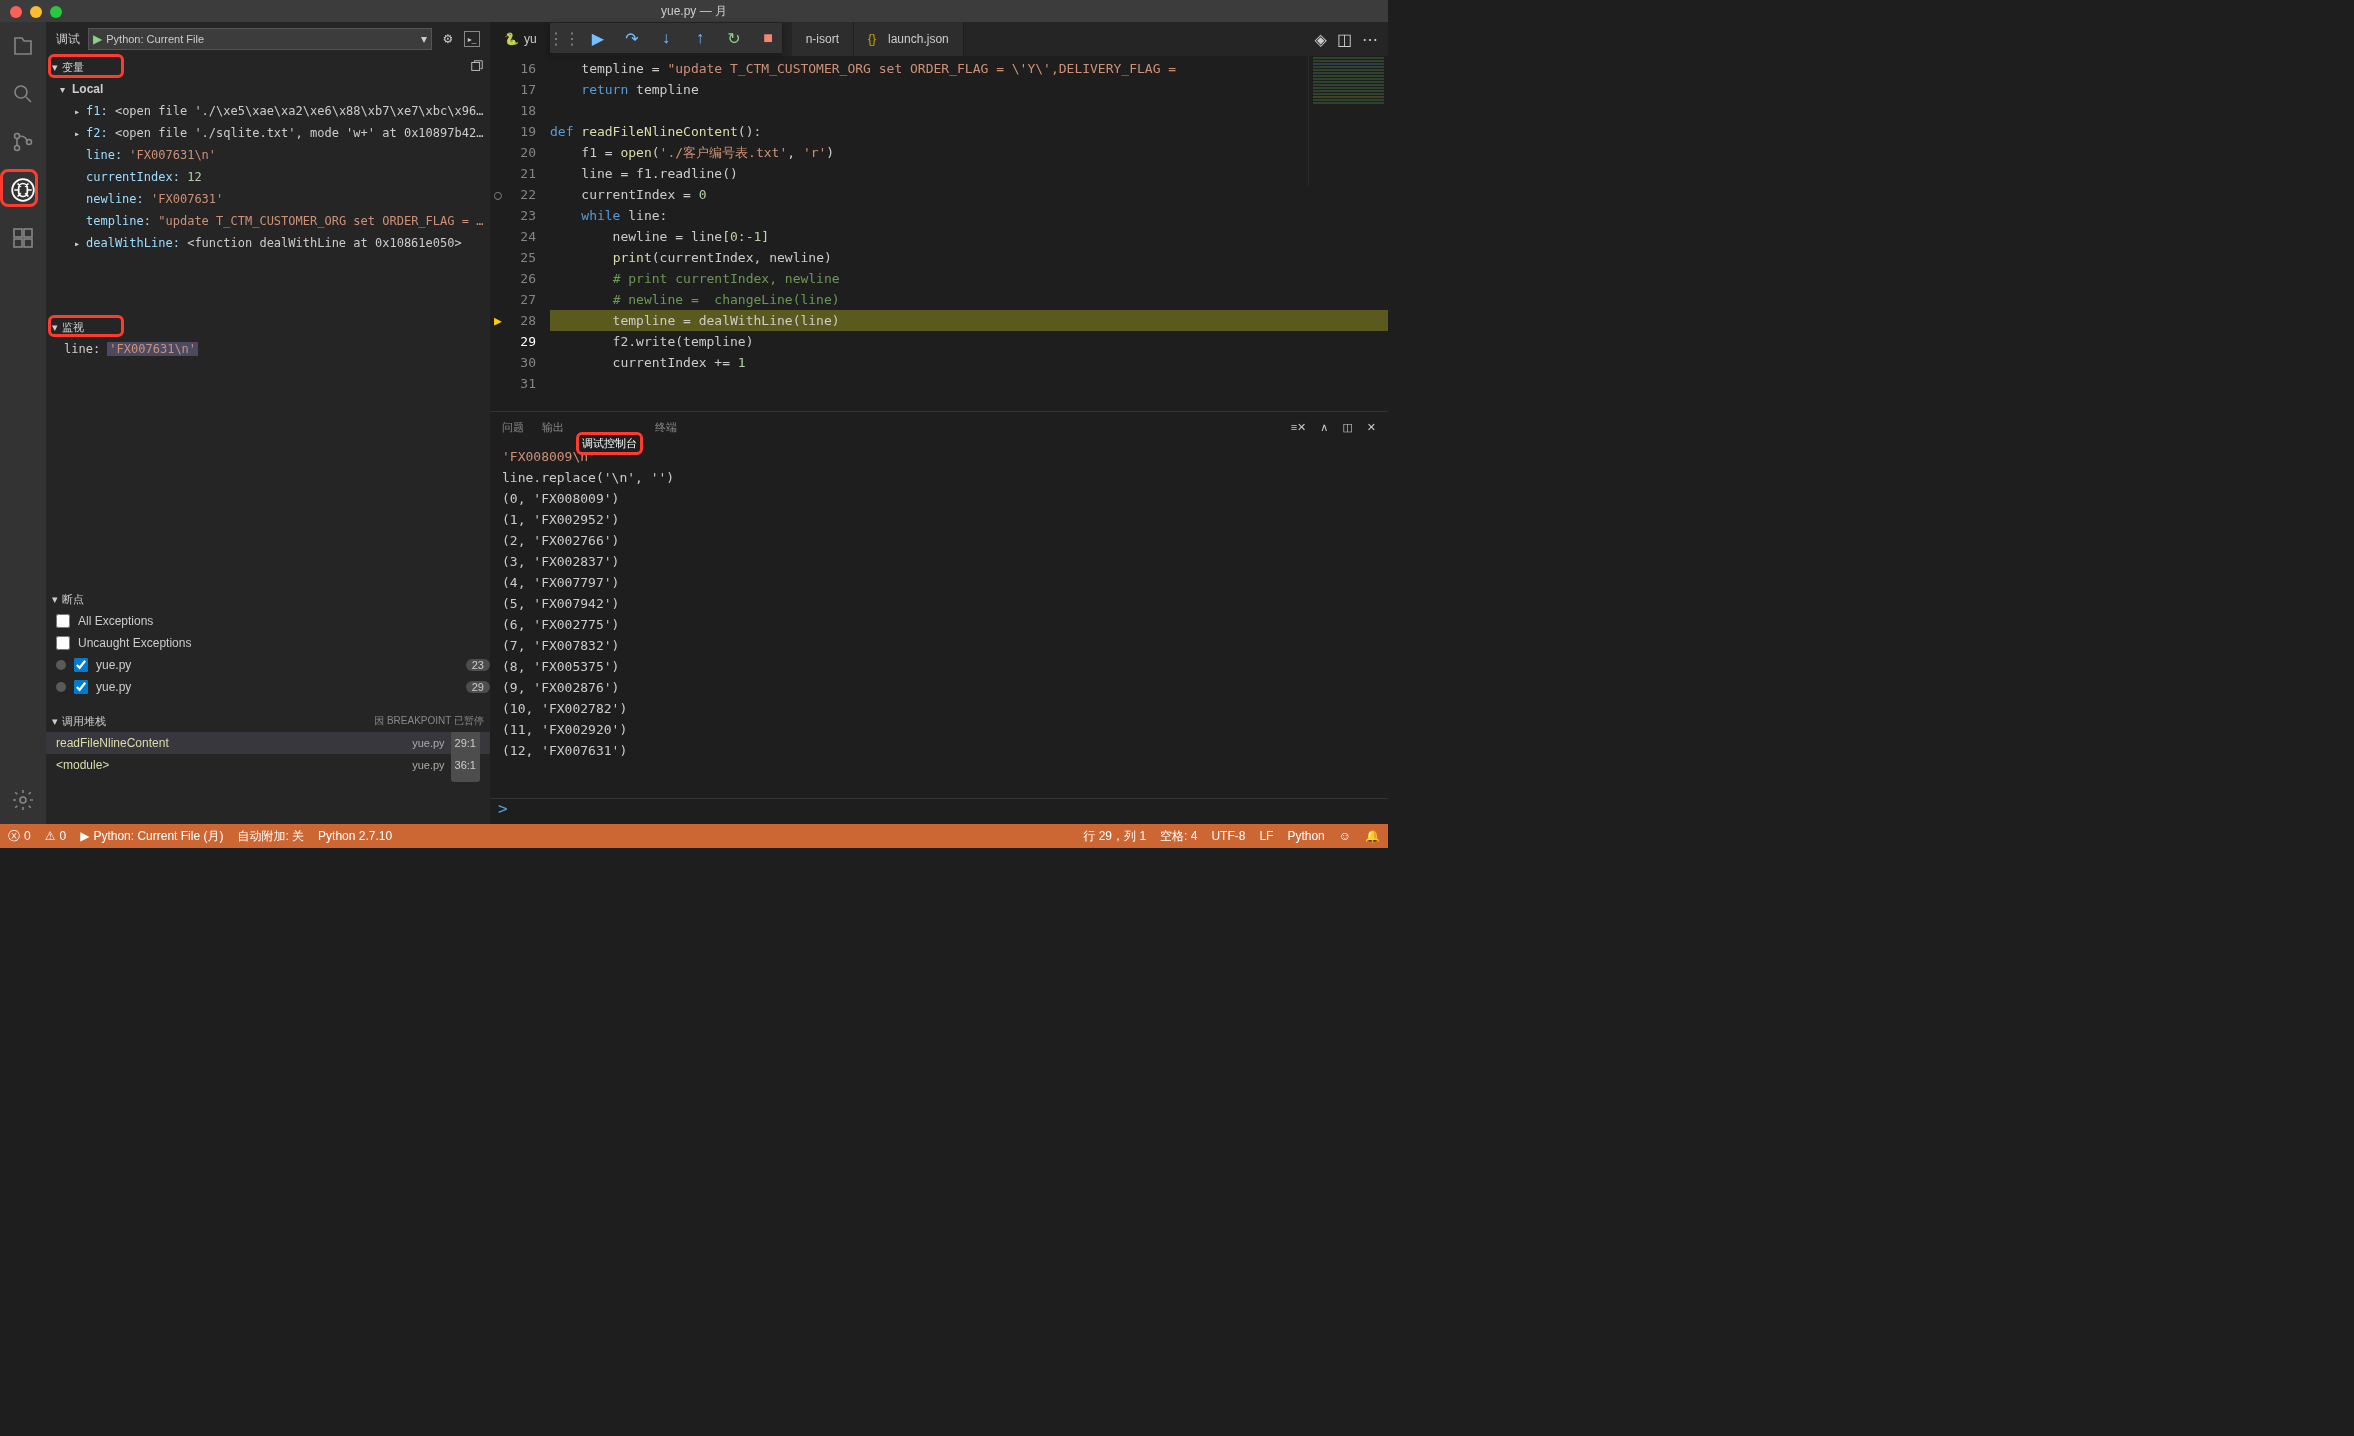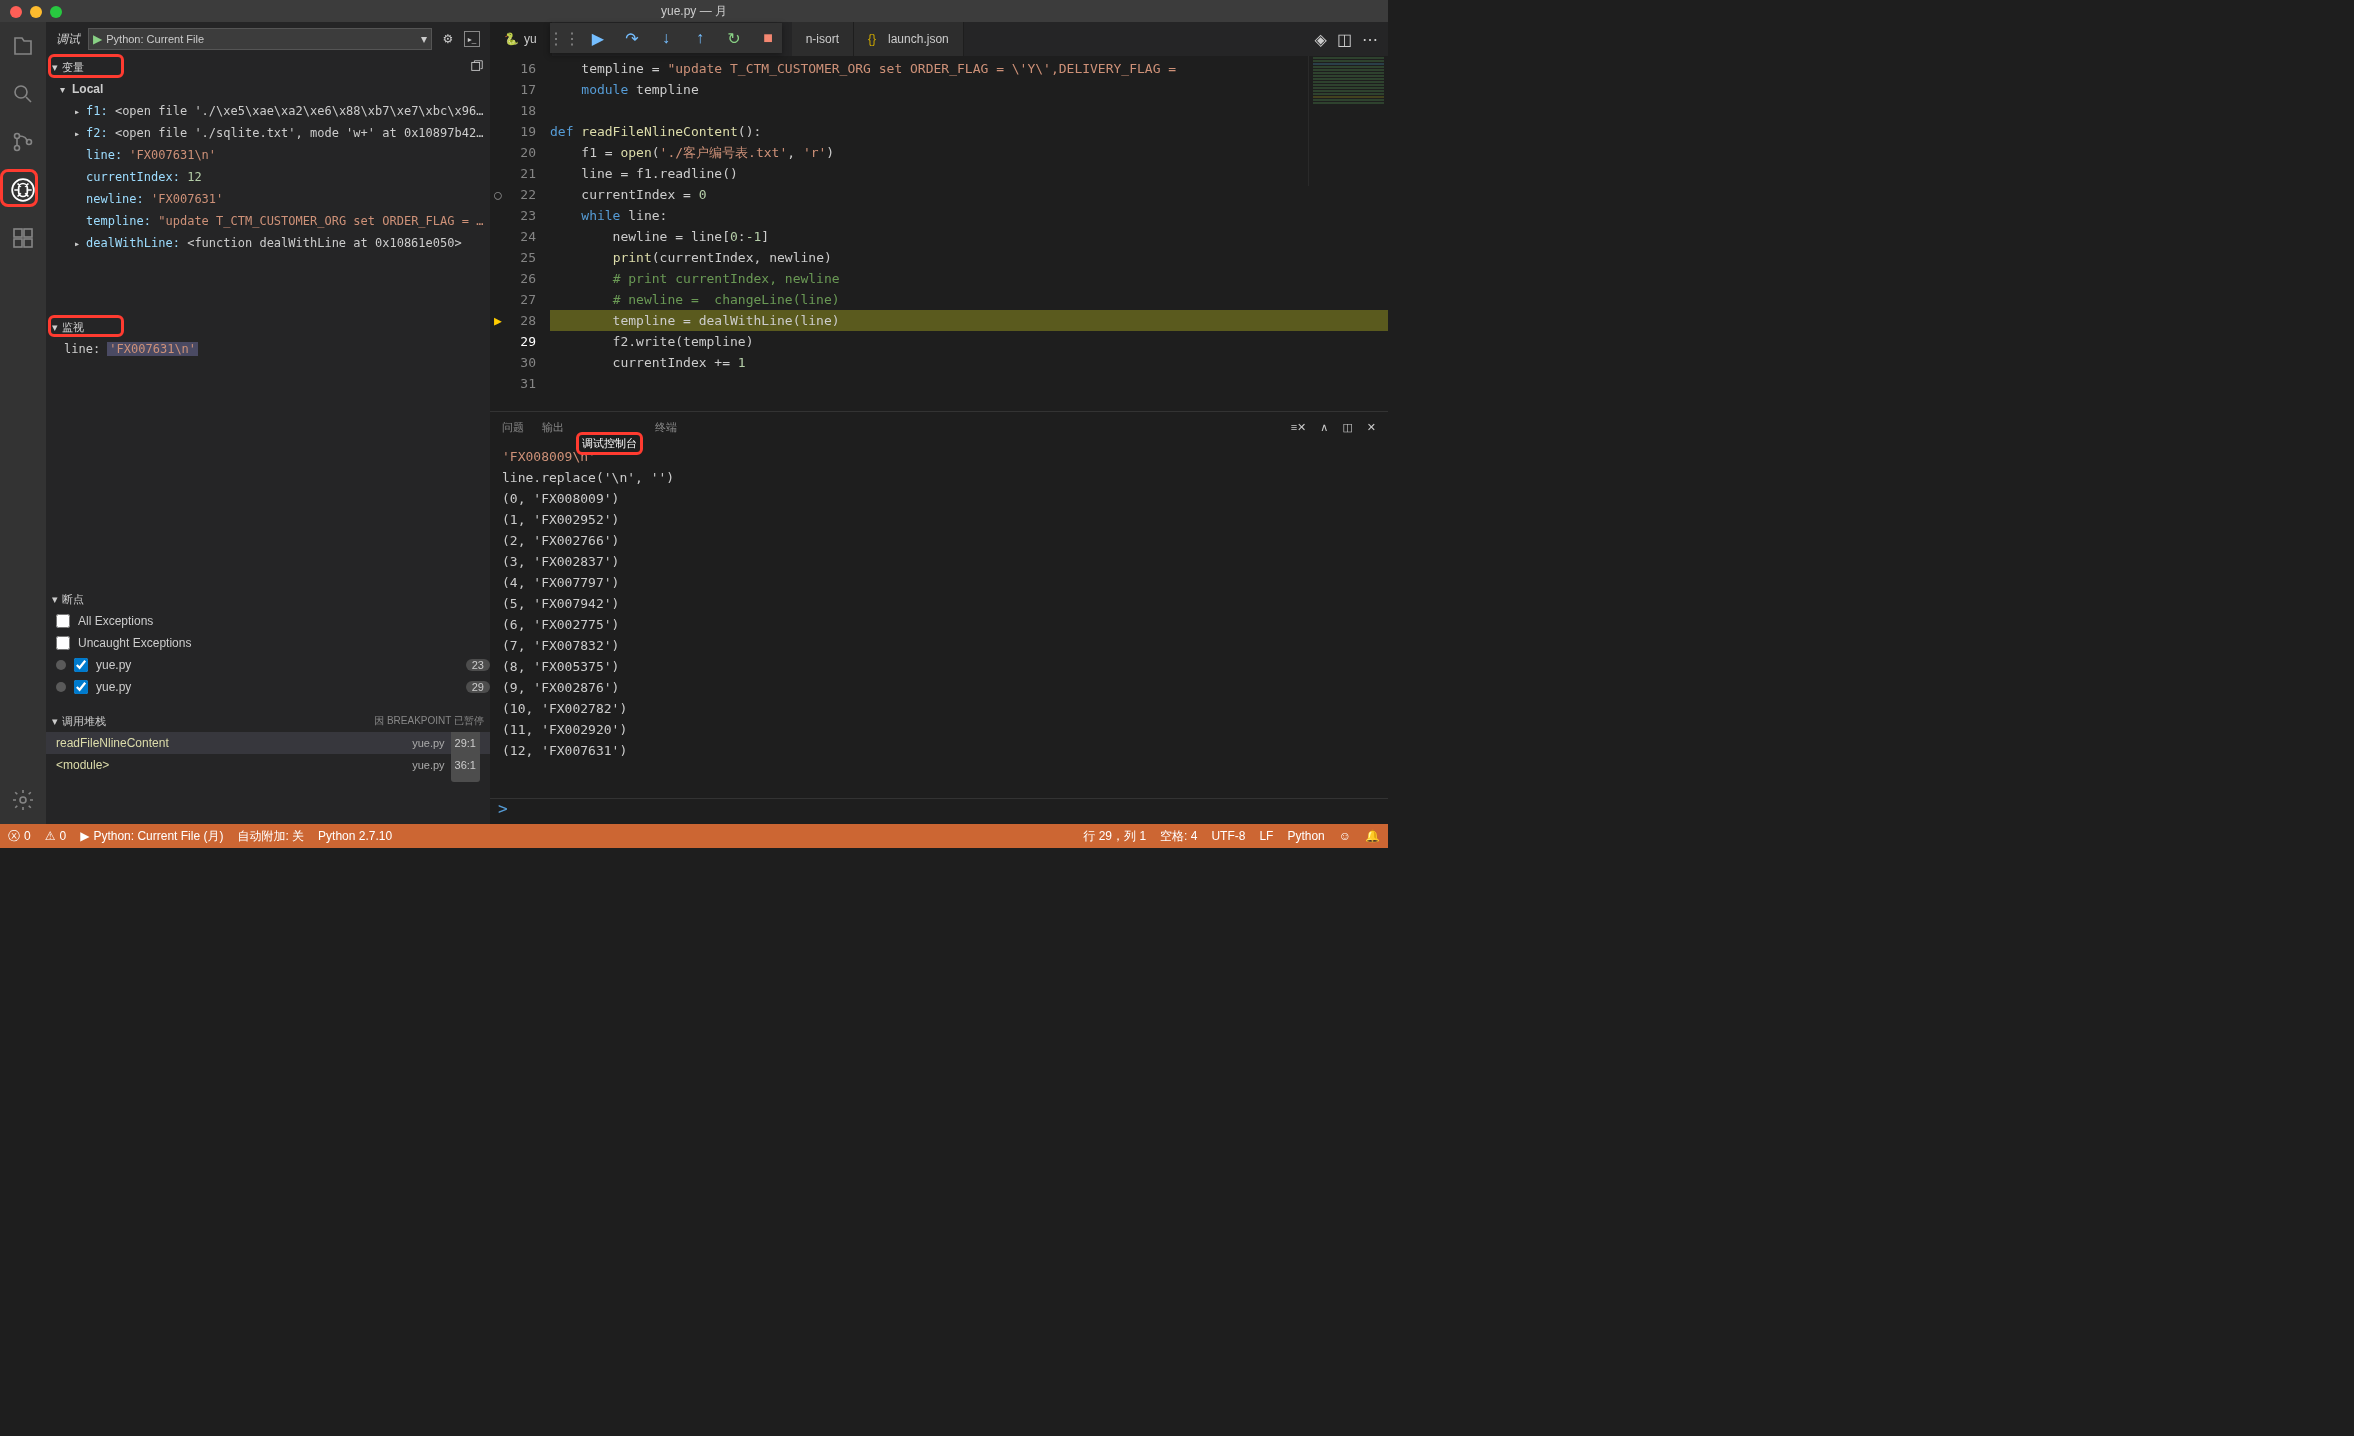--- a/index.html
+++ b/index.html
@@ -10,21 +10,21 @@
 .mac-close{background:#ff5f57}.mac-min{background:#febc2e}.mac-max{background:#28c840}
 .titlebar { height:22px; background:#3c3c3c; text-align:center; line-height:22px; font-size:12px; color:#ccc; }
 .main { display:flex; height:802px; }
 .activitybar { width:46px; background:#333333; display:flex; flex-direction:column; align-items:center; padding-top:10px; gap:20px; position:relative;}
 .activitybar .aicon { width:28px; height:28px; display:flex; align-items:center; justify-content:center; stroke:#858585; fill:none; stroke-width:1.6; }
 .activitybar .aicon.active{stroke:#fff}
 .activitybar .settings{position:absolute; bottom:10px;}
 .red-circle{position:absolute; border:3px solid #ff3b30; border-radius:8px;}
 .sidebar { width:444px; background:#252526; display:flex; flex-direction:column; font-size:12px; overflow:hidden;}
 .debug-header{height:34px; display:flex; align-items:center; padding:0 10px; gap:8px;}
-.debug-header .title{flex:0 0 auto; font-size:12px; color:#ccc;font-style:italic;}
+.debug-header .title{flex:0 0 auto; font-size:12px; color:#ccc;}
 .config-box{flex:1; display:flex; align-items:center; background:#3c3c3c; border:1px solid #555; height:22px; padding:0 4px; gap:4px;}
 .config-box .play{color:#89d185;}
 .config-box .txt{flex:1; font-size:11px; white-space:nowrap;}
 .config-box .caret{color:#ccc;}
 .hdr-icon{width:16px; height:16px; display:inline-flex; align-items:center; justify-content:center; color:#ccc;}
 .section-hdr{height:22px; display:flex; align-items:center; padding:0 6px; background:#252526; color:#ccc; font-size:11px; }
 .section-hdr .chev{width:10px; display:inline-block;}
 .section-body{overflow:hidden;}
 .tree-row{display:flex; align-items:center; height:22px; padding-left:10px; white-space:nowrap; color:#ccc;}
 .tree-row .chev{width:12px; color:#ccc; font-size:10px;}
@@ -262,21 +262,21 @@
           <div>25</div>
           <div>26</div>
           <div>27</div>
     <div>28</div>
           <div style="color:#fff">29</div>
           <div>30</div>
           <div>31</div>
    </div>
    <div class="code-body">
 <div class="code-line">    templine = <span class="str">"update T_CTM_CUSTOMER_ORG set ORDER_FLAG = \'Y\',DELIVERY_FLAG =</span></div>
-<div class="code-line">    <span class="kw">module</span> templine</div>
+<div class="code-line">    <span class="kw">return</span> templine</div>
 <div class="code-line"></div>
 <div class="code-line"><span class="kw">def</span> <span class="fn">readFileNlineContent</span>():</div>
 <div class="code-line">    f1 = <span class="fn">open</span>(<span class="str">'./客户编号表.txt'</span>, <span class="str">'r'</span>)</div>
 <div class="code-line">    line = f1.readline()</div>
 <div class="code-line" style="position:relative;"><span class="cbpt">○</span>    currentIndex = <span class="num">0</span></div>
 <div class="code-line">    <span class="kw">while</span> line:</div>
 <div class="code-line">        newline = line[<span class="num">0</span>:<span class="num">-1</span>]</div>
 <div class="code-line">        <span class="fn">print</span>(currentIndex, newline)</div>
 <div class="code-line">        <span class="cmt"># print currentIndex, newline</span></div>
 <div class="code-line">        <span class="cmt"># newline =  changeLine(line)</span></div>

